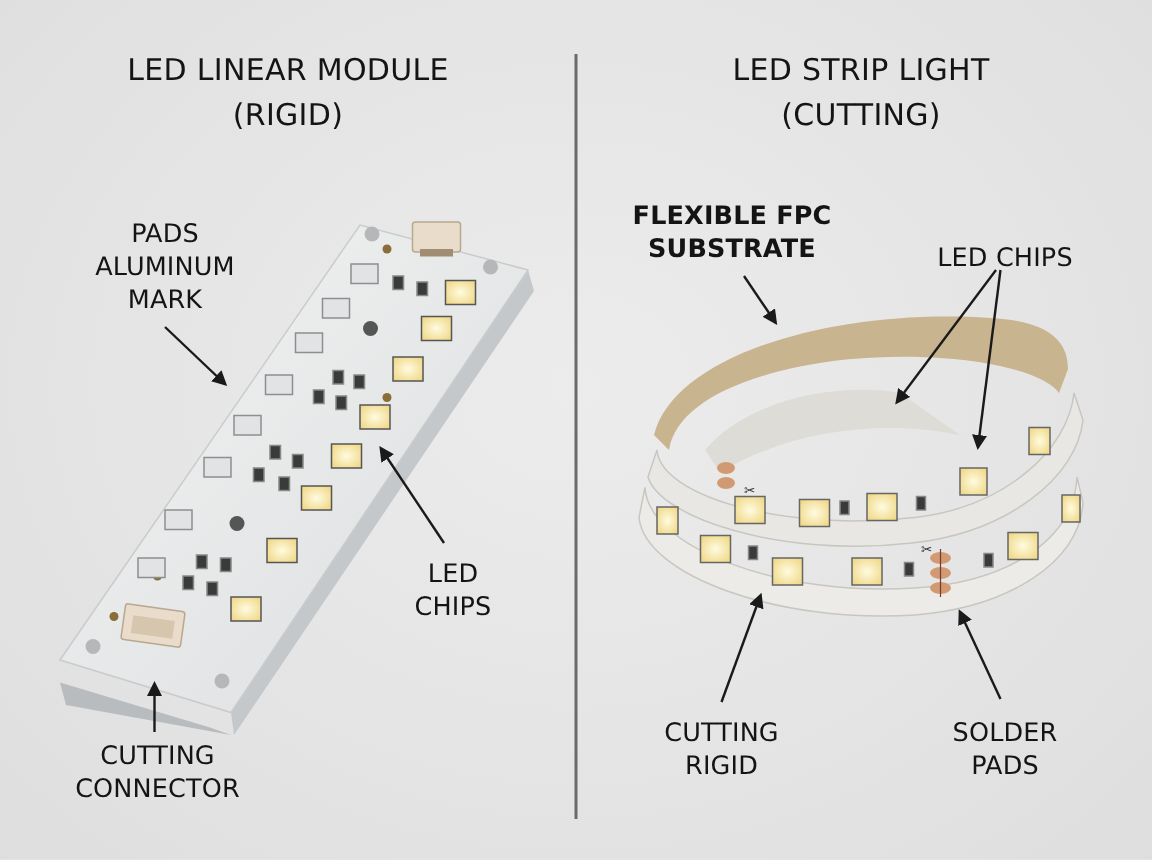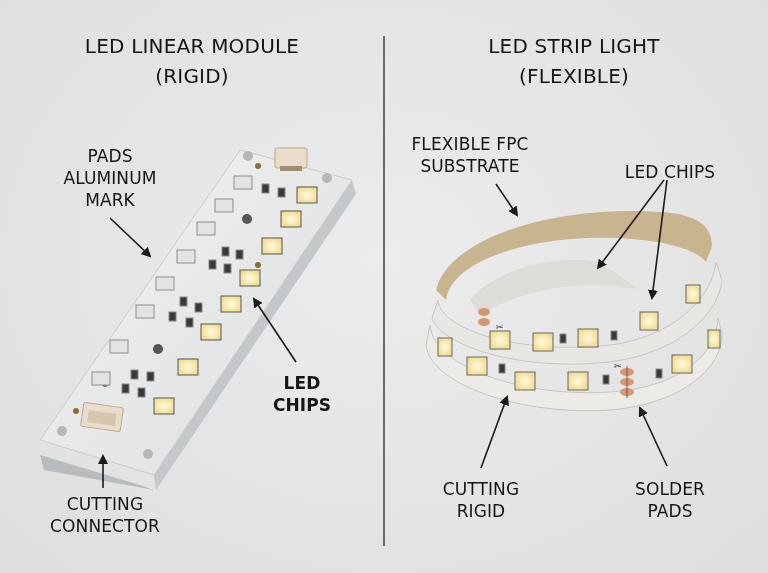--- a/index.html
+++ b/index.html
@@ -160,36 +160,36 @@
   <span>LED LINEAR MODULE</span>
   <span>(RIGID)</span>
 </div>
 
 <div class="label" style="left:50px; top:145px; width:120px;">
   <span>PADS</span>
   <span>ALUMINUM</span>
   <span>MARK</span>
 </div>
 
-<div class="label" style="left:252px; top:372px; width:100px;font-weight:bold;">
+<div class="label" style="left:252px; top:372px; width:100px;">
   <span>LED</span>
   <span>CHIPS</span>
 </div>
 
 <div class="label" style="left:38px; top:493px; width:134px;">
   <span>CUTTING</span>
   <span>CONNECTOR</span>
 </div>
 
 <div class="title" style="left:402px; top:31px; width:344px;">
   <span>LED STRIP LIGHT</span>
-  <span>(FLEXIBLE)</span>
-</div>
-
-<div class="label" style="left:396px; top:133px; width:148px;">
+  <span>(CUTTING)</span>
+</div>
+
+<div class="label" style="left:414px; top:133px; width:148px;font-weight:bold;">
   <span>FLEXIBLE FPC</span>
   <span>SUBSTRATE</span>
 </div>
 
 <div class="label" style="left:608px; top:161px; width:124px;">
   <span>LED CHIPS</span>
 </div>
 
 <div class="label" style="left:428px; top:478px; width:106px;text-align:center;">
   <span>CUTTING</span>

